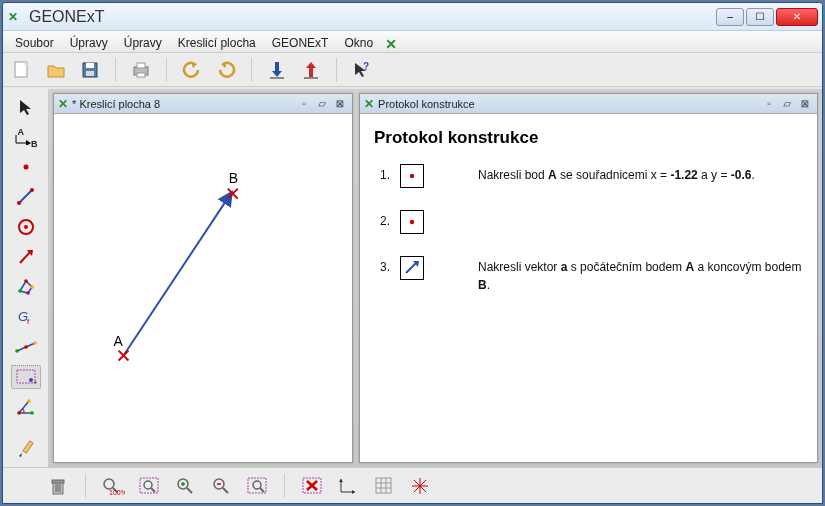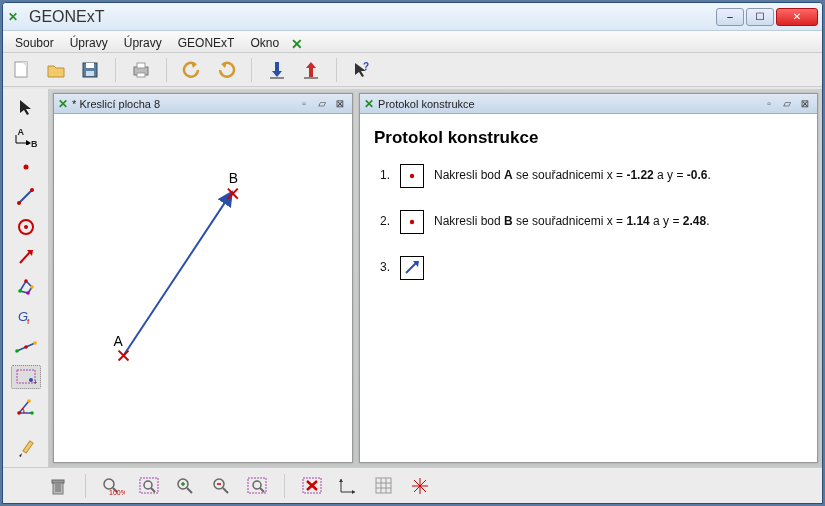--- a/index.html
+++ b/index.html
@@ -29,21 +29,21 @@
   .panel-title { height:20px; background:linear-gradient(#dfe8f3,#c6d7ea); border-bottom:1px solid #aaa; display:flex; align-items:center; padding:0 4px; font-size:11px; color:#222; }
   .panel-title .xmark { color:#2a8a2a; font-weight:bold; margin-right:4px; font-size:12px;}
   .panel-title .spacer { flex:1; }
   .panel-title .pbtn { width:16px; height:14px; margin-left:2px; display:flex; align-items:center; justify-content:center; cursor:pointer; font-size:10px; color:#333;}
   .canvas { flex:1; background:#fff; position:relative; }
   .protocol-body { flex:1; padding:14px 14px; overflow:auto; }
   .protocol-body h2 { font-size:17px; font-weight:bold; margin-bottom:16px; color:#000;}
   .step { display:flex; align-items:flex-start; margin-bottom:22px; font-size:12px; color:#111; gap:10px;}
   .step .num { width:16px; text-align:right; padding-top:4px;}
   .step .ico { width:24px; height:24px; border:1px solid #000; background:#fff; display:flex; align-items:center; justify-content:center; flex-shrink:0;}
-  .step .txt { flex:1; line-height:1.5; padding-top:2px;}
+  .step .txt { flex:1; line-height:1.5; padding-top:2px;margin-left:44px;}
   .step .txt b { font-weight:bold; }
   .bottombar { position:absolute; bottom:0; left:0; right:0; height:36px; background:#ececec; border-top:1px solid #ccc; display:flex; align-items:center; padding:0 8px; gap:10px; }
   svg { display:block; }
 </style>
 </head>
 <body>
 
 <div class="window">
 
   <div class="titlebar">
@@ -57,20 +57,21 @@
       <div class="winbtn">–</div>
       <div class="winbtn">☐</div>
       <div class="winbtn close">✕</div>
     </div>
   </div>
 
   <div class="menubar">
     <span class="mi">Soubor</span>
     <span class="mi">Úpravy</span>
     <span class="mi">Úpravy</span>
+    <span class="mi">Kreslicí plocha</span>
     <span class="mi">GEONExT</span>
     <span class="mi">Okno</span>
     <span class="xmark">✕</span>
   </div>
 
   <div class="toolbar">
     <div class="tb-btn">
       <svg width="20" height="20">
           <rect x="3" y="2" width="12" height="15" fill="#fff" stroke="#999"></rect>
           <polygon points="15,2 15,7 10,2" fill="#ddd"></polygon>
@@ -277,30 +278,30 @@
                 </div>
                 <div class="txt">Nakresli bod <b>A</b> se souřadnicemi x = <b>-1.22</b> a y = <b>-0.6</b>.</div>
               </div>
               <div class="step">
                 <div class="num">2.</div>
                 <div class="ico">
                   <svg width="16" height="16">
                     <circle cx="8" cy="8" r="2.2" fill="#c00"></circle>
                   </svg>
                 </div>
-                <div class="txt">Nakresli bod <b>B</b> se souřadnicemi x = <b>1.14</b> a y = <b>2.48</b>.</div>
               </div>
               <div class="step">
                 <div class="num">3.</div>
                 <div class="ico">
                   <svg width="18" height="18">
                     <line x1="3" y1="14" x2="13" y2="4" stroke="#2b4fa8" stroke-width="2"></line>
                     <polygon points="10,2 16,2 15,8" fill="#2b4fa8"></polygon>
                   </svg>
                 </div>
+                <div class="txt">Nakresli vektor <b>a</b> s počátečním bodem <b>A</b> a koncovým bodem <b>B</b>.</div>
               </div>
             </div>
         </div>
       </div>
 
     </div>
   </div>
 
   <div class="bottombar">
     <div class="tb-btn" style="margin-left:34px">

